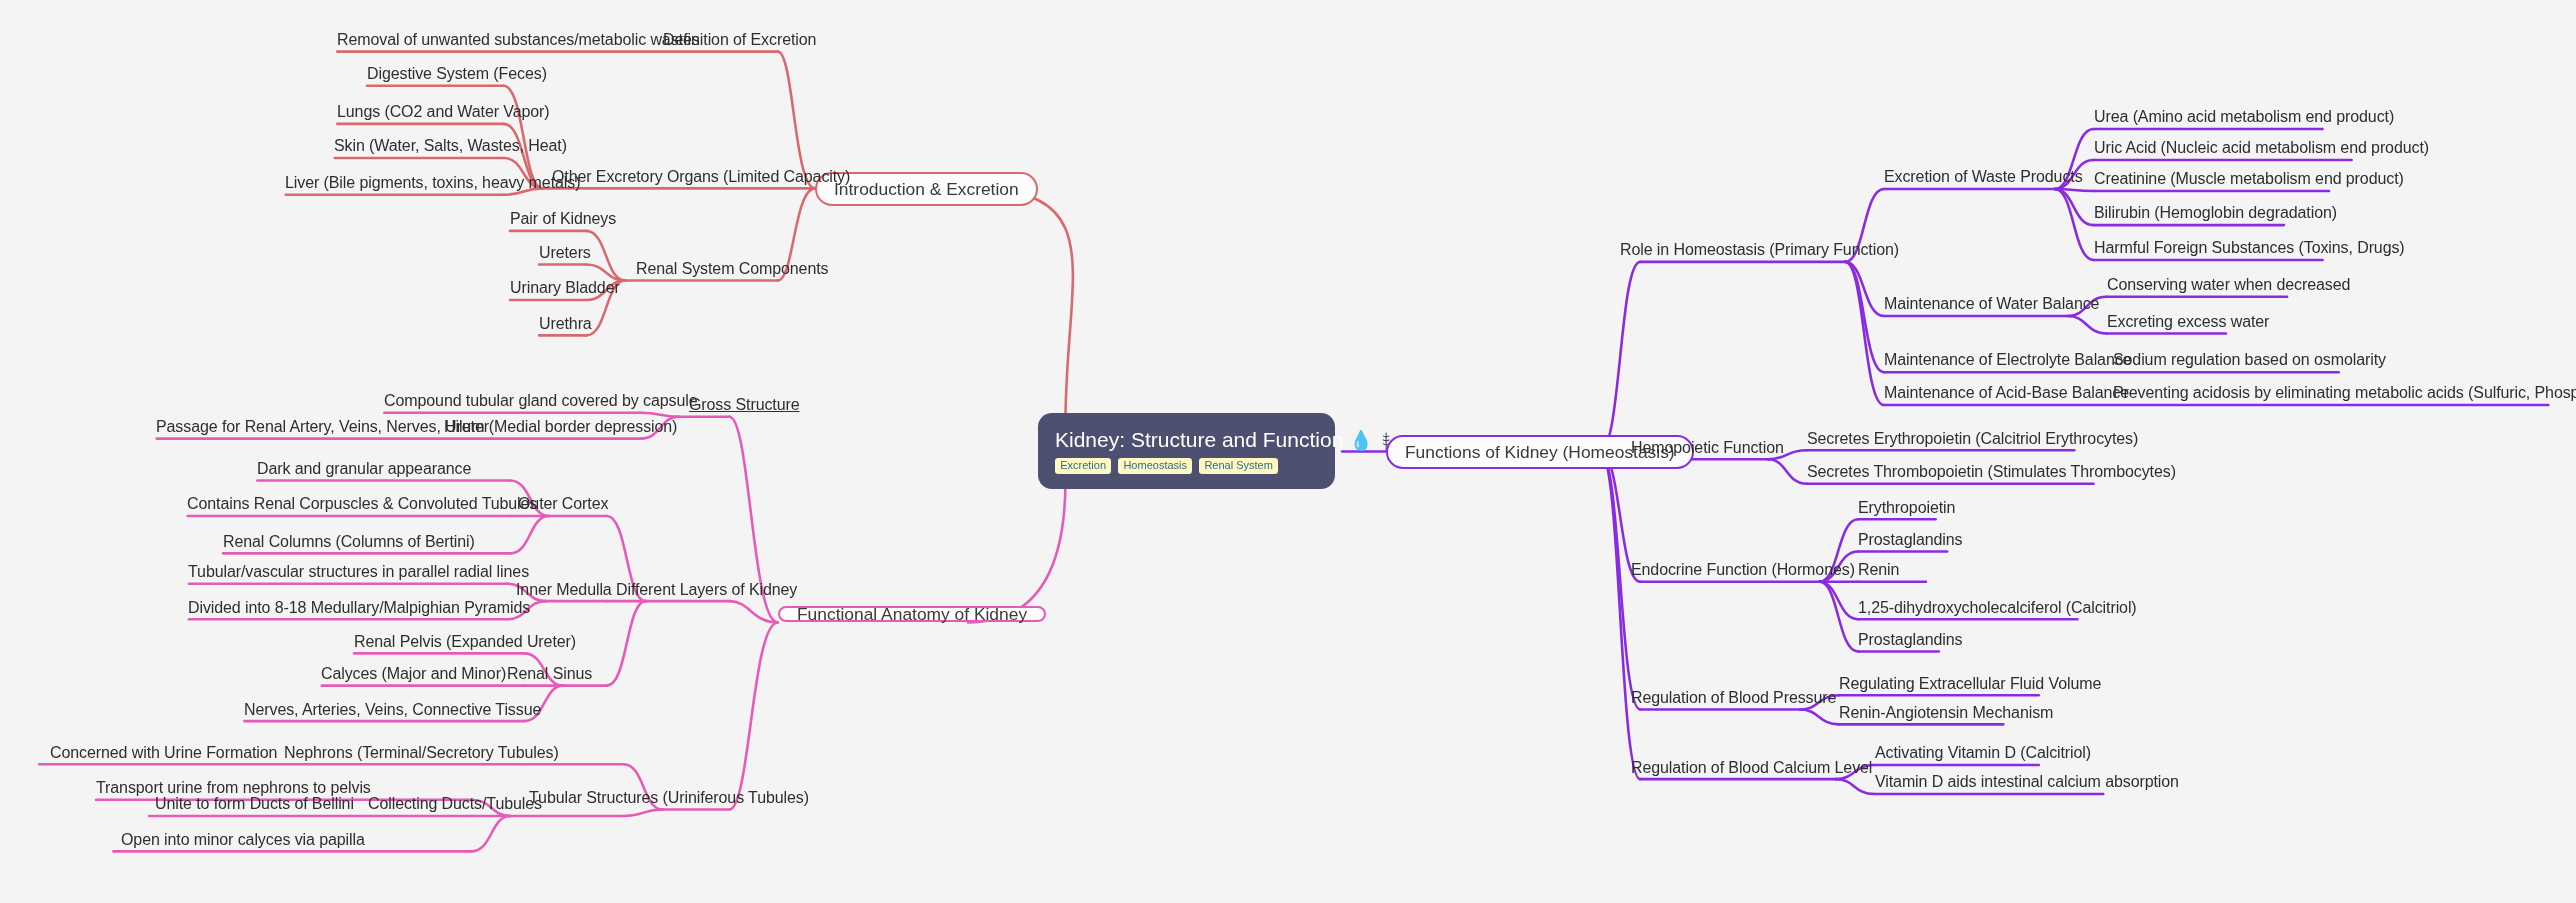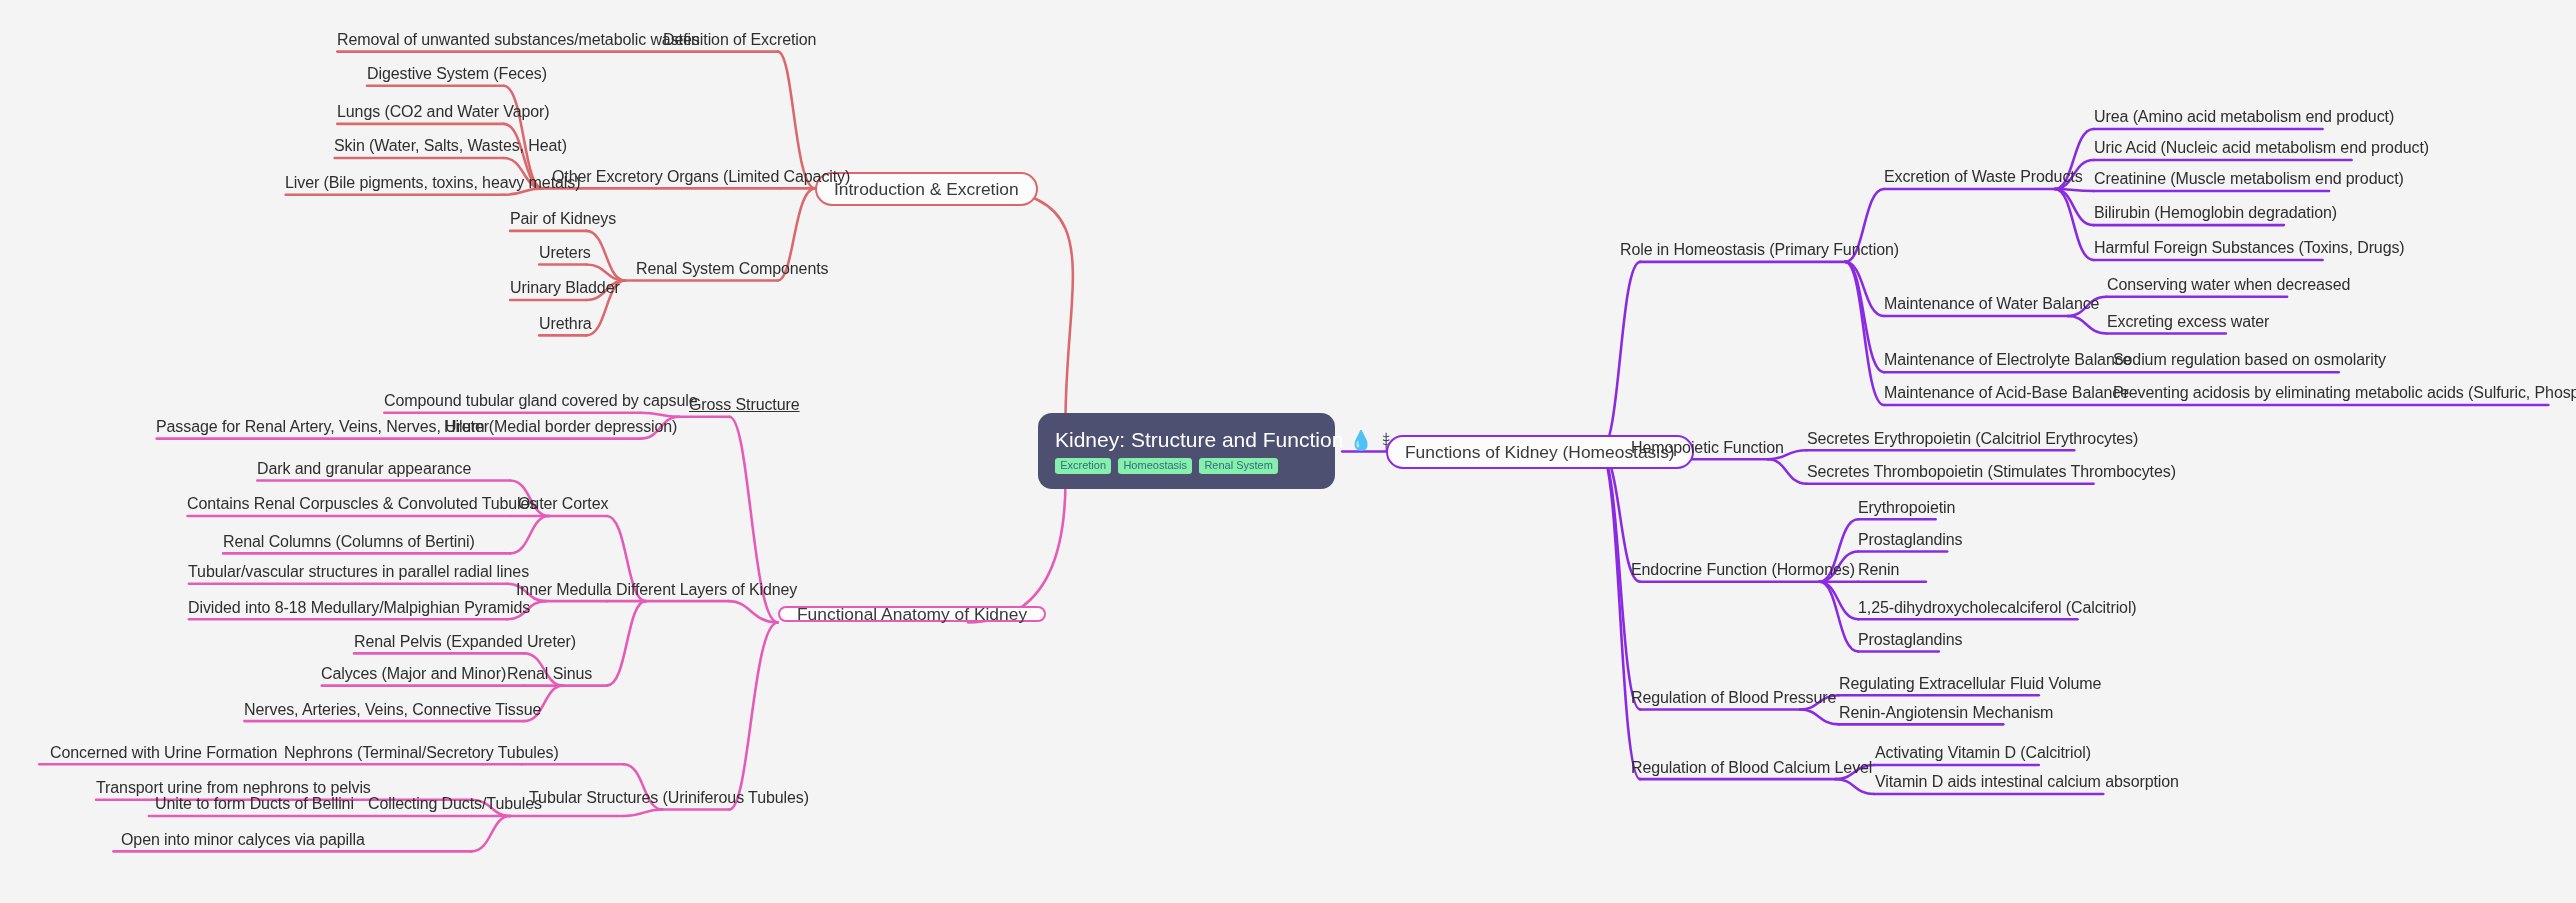--- a/index.html
+++ b/index.html
@@ -28,21 +28,21 @@
     position:absolute;background:#4e5071;border-radius:14px;
     display:flex;flex-direction:column;justify-content:center;
     padding:10.3px 17px;box-sizing:border-box;
   }
   #root .title{
     color:#ffffff;font-size:21px;white-space:nowrap;
     display:flex;align-items:center;gap:6.5px;margin-bottom:5.8px;
   }
   #root .tags{display:flex;gap:7px;}
   #root .tag{
-    background:#86efac;color:#2e6f80;font-size:11px;
+    background:#fef9c3;color:#2e6f80;font-size:11px;
     border-radius:3.2px;padding:1.9px 5.2px 2.6px;white-space:nowrap;line-height:1;
   }
   .emoji{font-size:19.4px;line-height:1;}
   .caduceus{
     display:inline-block;width:10.3px;height:19.4px;position:relative;top:1.3px;
   }
 </style>
 </head>
 <body>
 

